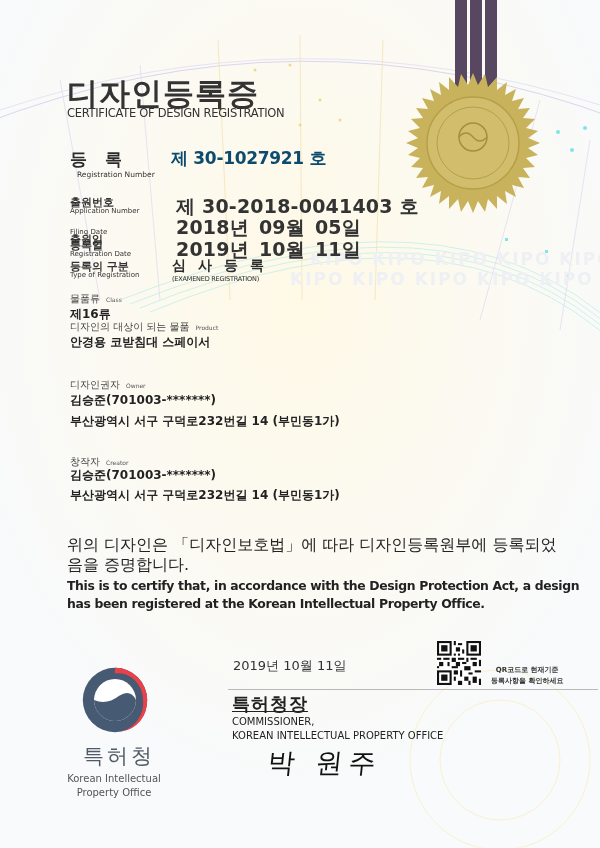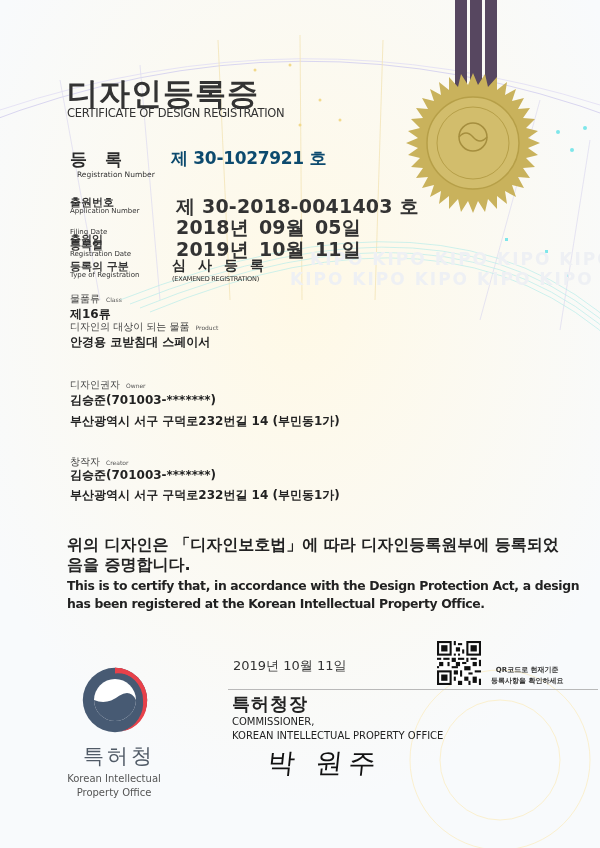--- a/index.html
+++ b/index.html
@@ -24,26 +24,26 @@
   .row-lbl { left: 70px; }
   .row-val { left: 176px; font-size: 19px; color: #333; font-weight: bold; letter-spacing: 0.2px; }
   .word-gap { display: inline-block; width: 10px; }
   .type-val { left: 172px; top: 257px; font-size: 14px; font-weight: bold; letter-spacing: 12px; }
   .type-sub { left: 172px; top: 275px; font-size: 6.5px; letter-spacing: -0.2px; }
 
   .small-lbl { font-size: 10px; color: #444; }
   .tiny-en { font-size: 6px; color: #555; margin-left: 6px; }
   .bold-val { font-size: 12px; font-weight: bold; color: #222; }
 
-  .cert-ko { left: 67px; top: 535px; font-size: 16px; font-weight: bold; color: #222; line-height: 20px; width: 500px; }
+  .cert-ko { left: 67px; top: 535px; font-size: 16px; font-weight: normal; color: #222; line-height: 20px; width: 500px; }
   .cert-en { left: 67px; top: 577px; font-size: 12.4px; font-weight: bold; color: #222; line-height: 18px; width: 520px; letter-spacing: -0.35px; }
 
   .date-bottom { left: 233px; top: 657px; font-size: 13px; color: #333; }
   .divider { left: 228px; top: 689px; width: 370px; height: 1px; background: #b9b9b9; }
-  .commissioner-ko { left: 232px; top: 692px; font-size: 18px; font-weight: bold; letter-spacing: 1px; color: #222; }
+  .commissioner-ko { left: 232px; top: 692px; font-size: 18px; font-weight: bold; letter-spacing: 1px; color: #222; text-decoration: underline; }
   .commissioner-en1 { left: 232px; top: 716px; font-size: 10px; color: #222; }
   .commissioner-en2 { left: 232px; top: 730px; font-size: 10px; color: #222; }
   .signature { left: 268px; top: 745px; font-size: 27px; color: #111; font-family: "DejaVu Serif", serif; letter-spacing: 6px; transform: skewX(-6deg); }
 
   .qr { left: 437px; top: 641px; width: 44px; height: 44px; }
   .qr-note { left: 491px; top: 665px; font-size: 7px; color: #333; line-height: 11px; text-align: center; font-weight: bold; }
 
   .kipo-logo { left: 80px; top: 665px; width: 70px; height: 70px; }
   .kipo-ko { left: 83px; top: 742px; font-size: 21px; color: #505a66; letter-spacing: 3px; }
   .kipo-en { left: 66px; top: 772px; font-size: 10px; color: #555; text-align: center; width: 96px; line-height: 14px; }

